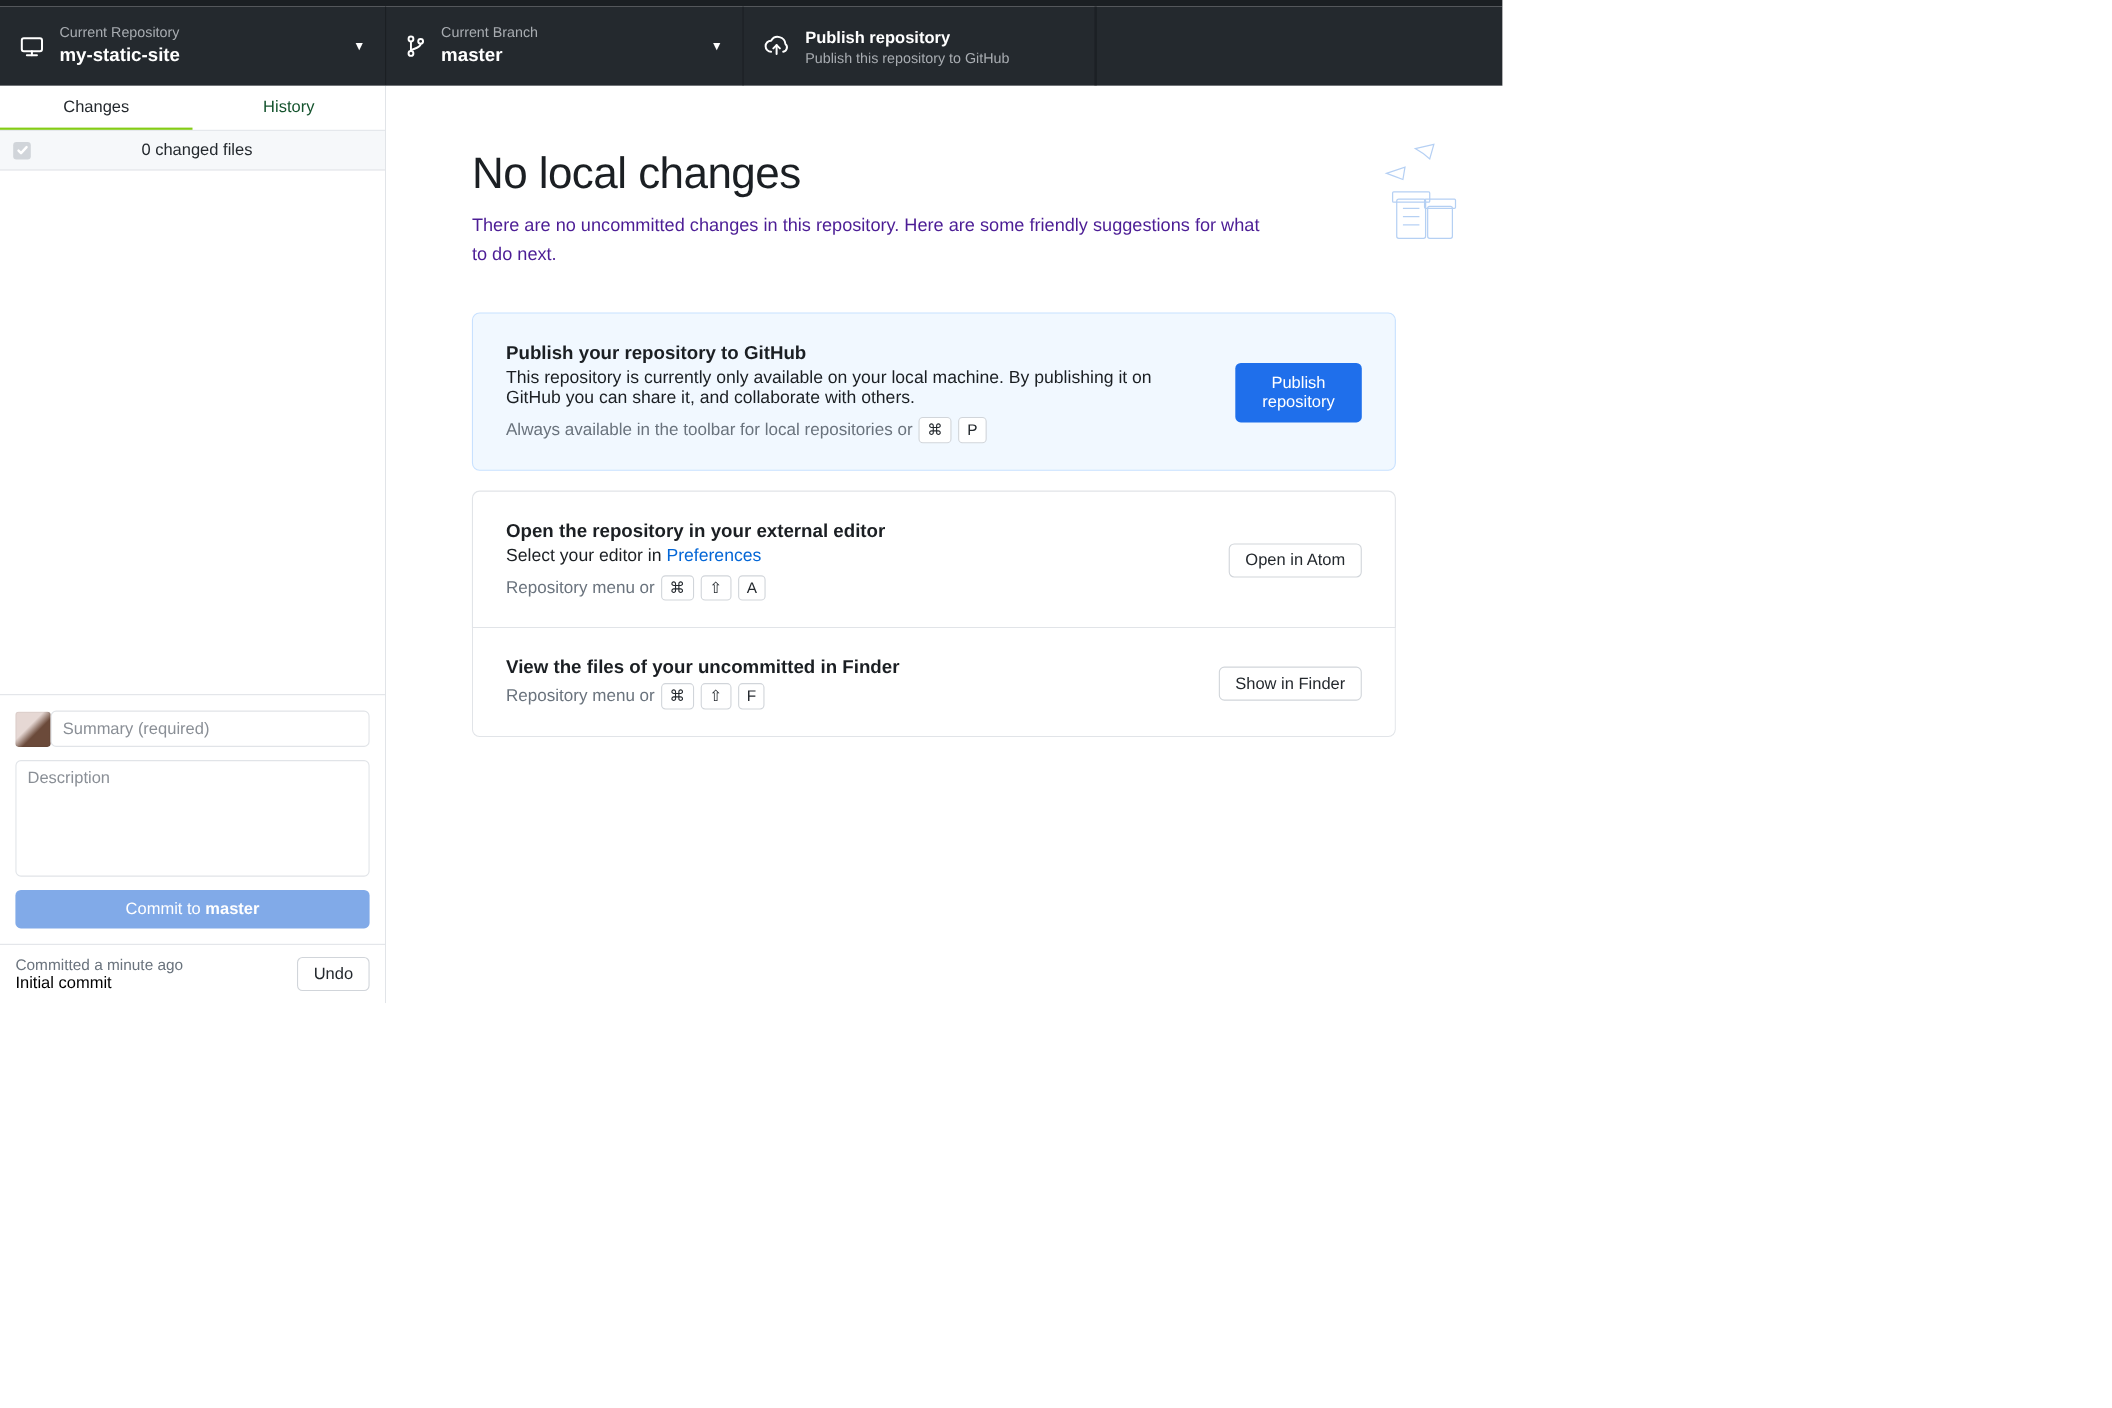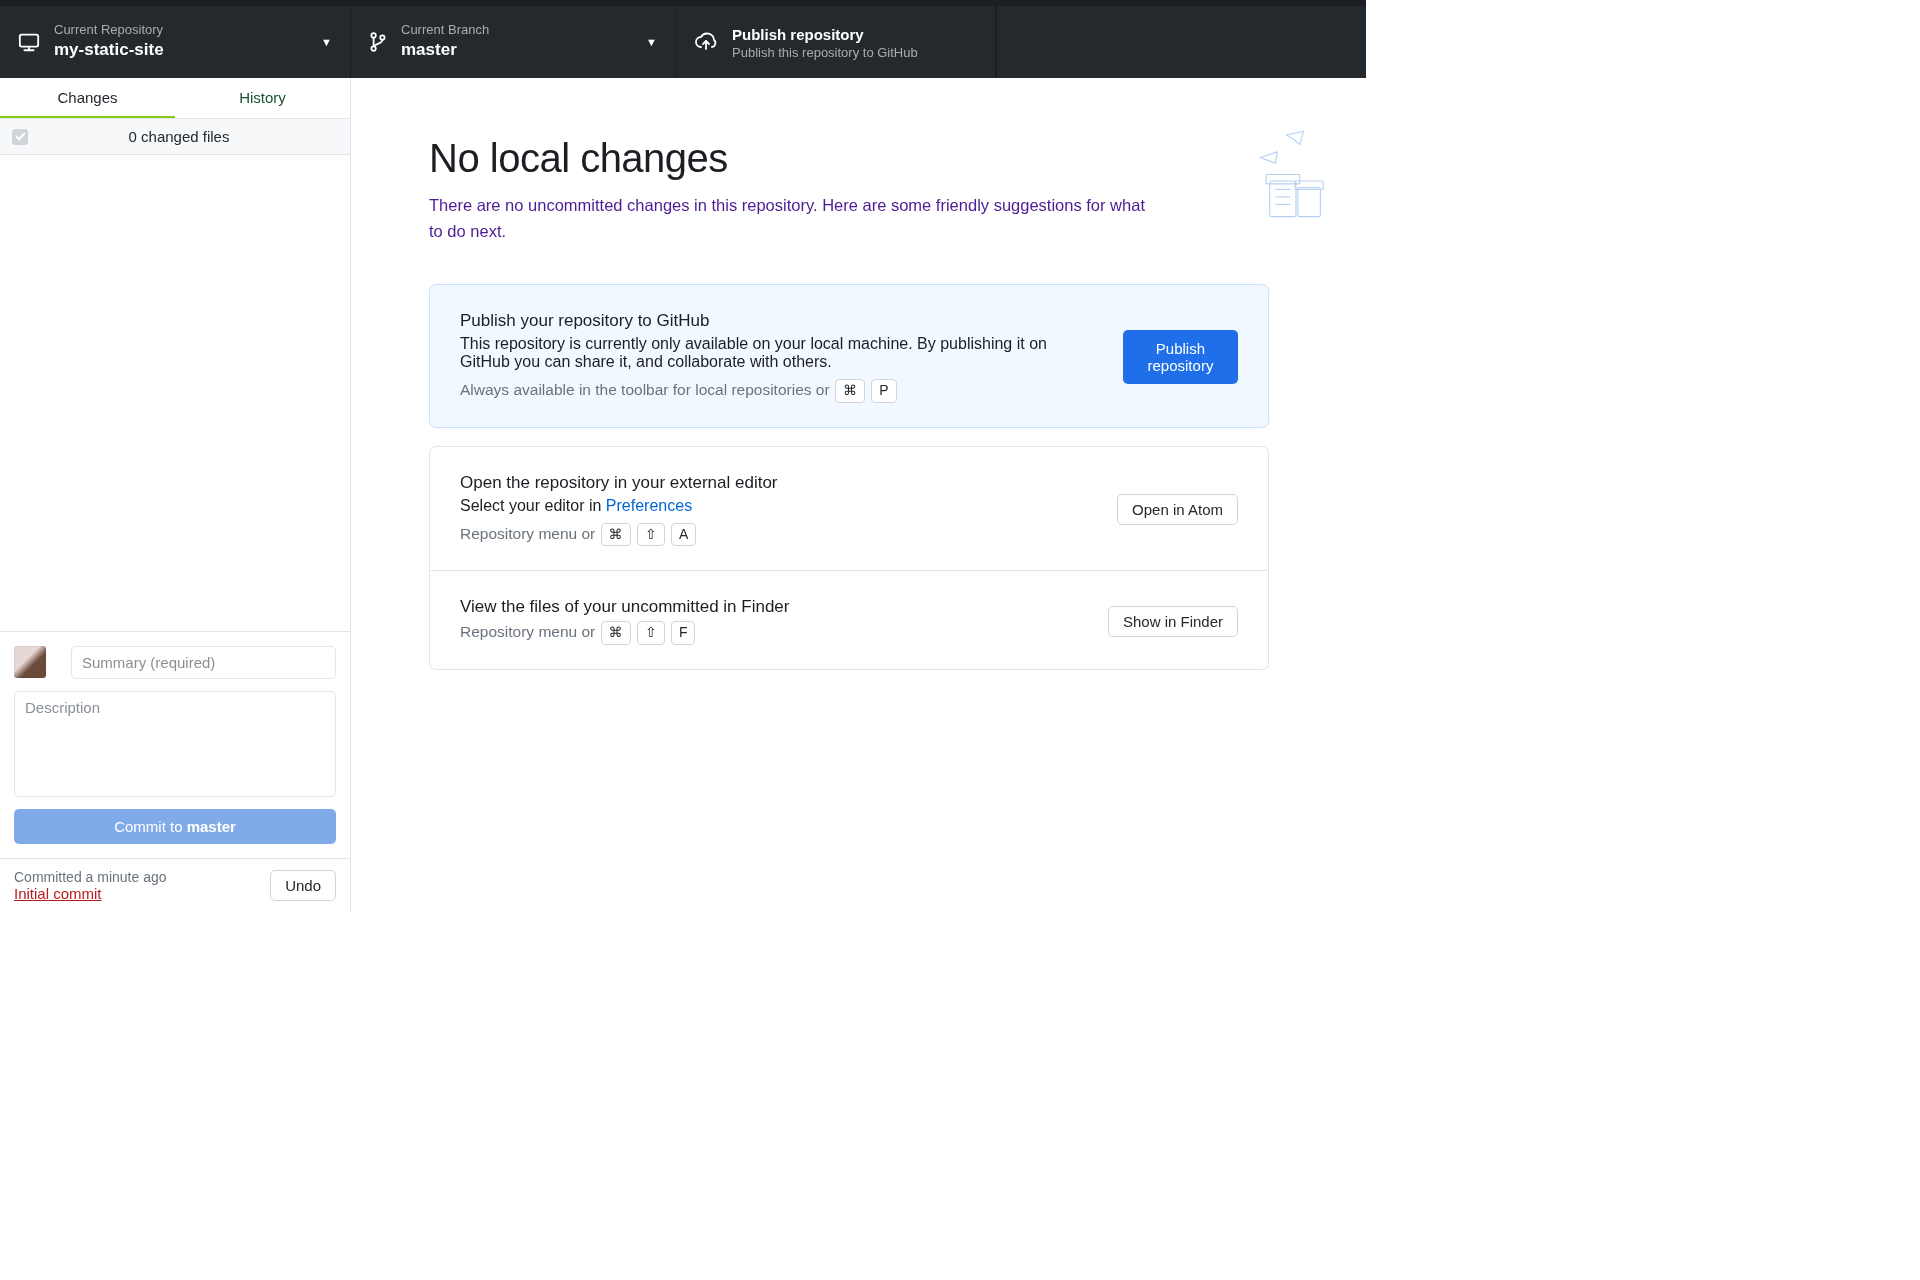--- a/index.html
+++ b/index.html
@@ -130,22 +130,22 @@
     .commit-panel {
       border-top: 1px solid #e1e4e8;
       padding: 14px 14px 14px 14px;
       background: #fff;
       display: flex;
       flex-direction: column;
       gap: 12px;
     }
     .summary-row {
       display: flex;
-      gap: 25px;
-      align-items: flex-start;
+      gap: 0;
+      align-items: center;
     }
     .avatar {
       width: 32px;
       height: 32px;
       border-radius: 3px;
       background: linear-gradient(135deg, #e6d8d4 40%, #6b4a3a 60%);
       flex: 0 0 auto;
       box-shadow: 0 0 0 1px rgba(0,0,0,0.05) inset;
     }
     .text-input, .textarea-input {
@@ -183,22 +183,21 @@
       align-items: center;
       justify-content: space-between;
       background: #fff;
     }
     .undo-info .time {
       font-size: 14px;
       color: #6a737d;
     }
     .undo-info .msg {
       font-size: 15px;
-      color: #b91c1c;
-      text-decoration: underline;
+      color: #000000;
     }
     .btn-default {
       background: #fff;
       border: 1px solid #d1d5da;
       border-radius: 5px;
       padding: 6px 14px;
       font-size: 15px;
       cursor: pointer;
       color: #24292e;
     }
@@ -261,21 +260,21 @@
     }
     .cards-stack.lower .card:last-child {
       border-top-left-radius: 0;
       border-top-right-radius: 0;
       border-bottom-left-radius: 7px;
       border-bottom-right-radius: 7px;
     }
     .card-body { flex: 1 1 auto; }
     .card-title {
       font-size: 17px;
-      font-weight: 400;
+      font-weight: 700;
       color: #1b1f23;
       margin-bottom: 4px;
     }
     .card-desc {
       font-size: 16px;
       color: #1b1f23;
       margin-bottom: 8px;
     }
     .card-hint {
       font-size: 15.5px;

